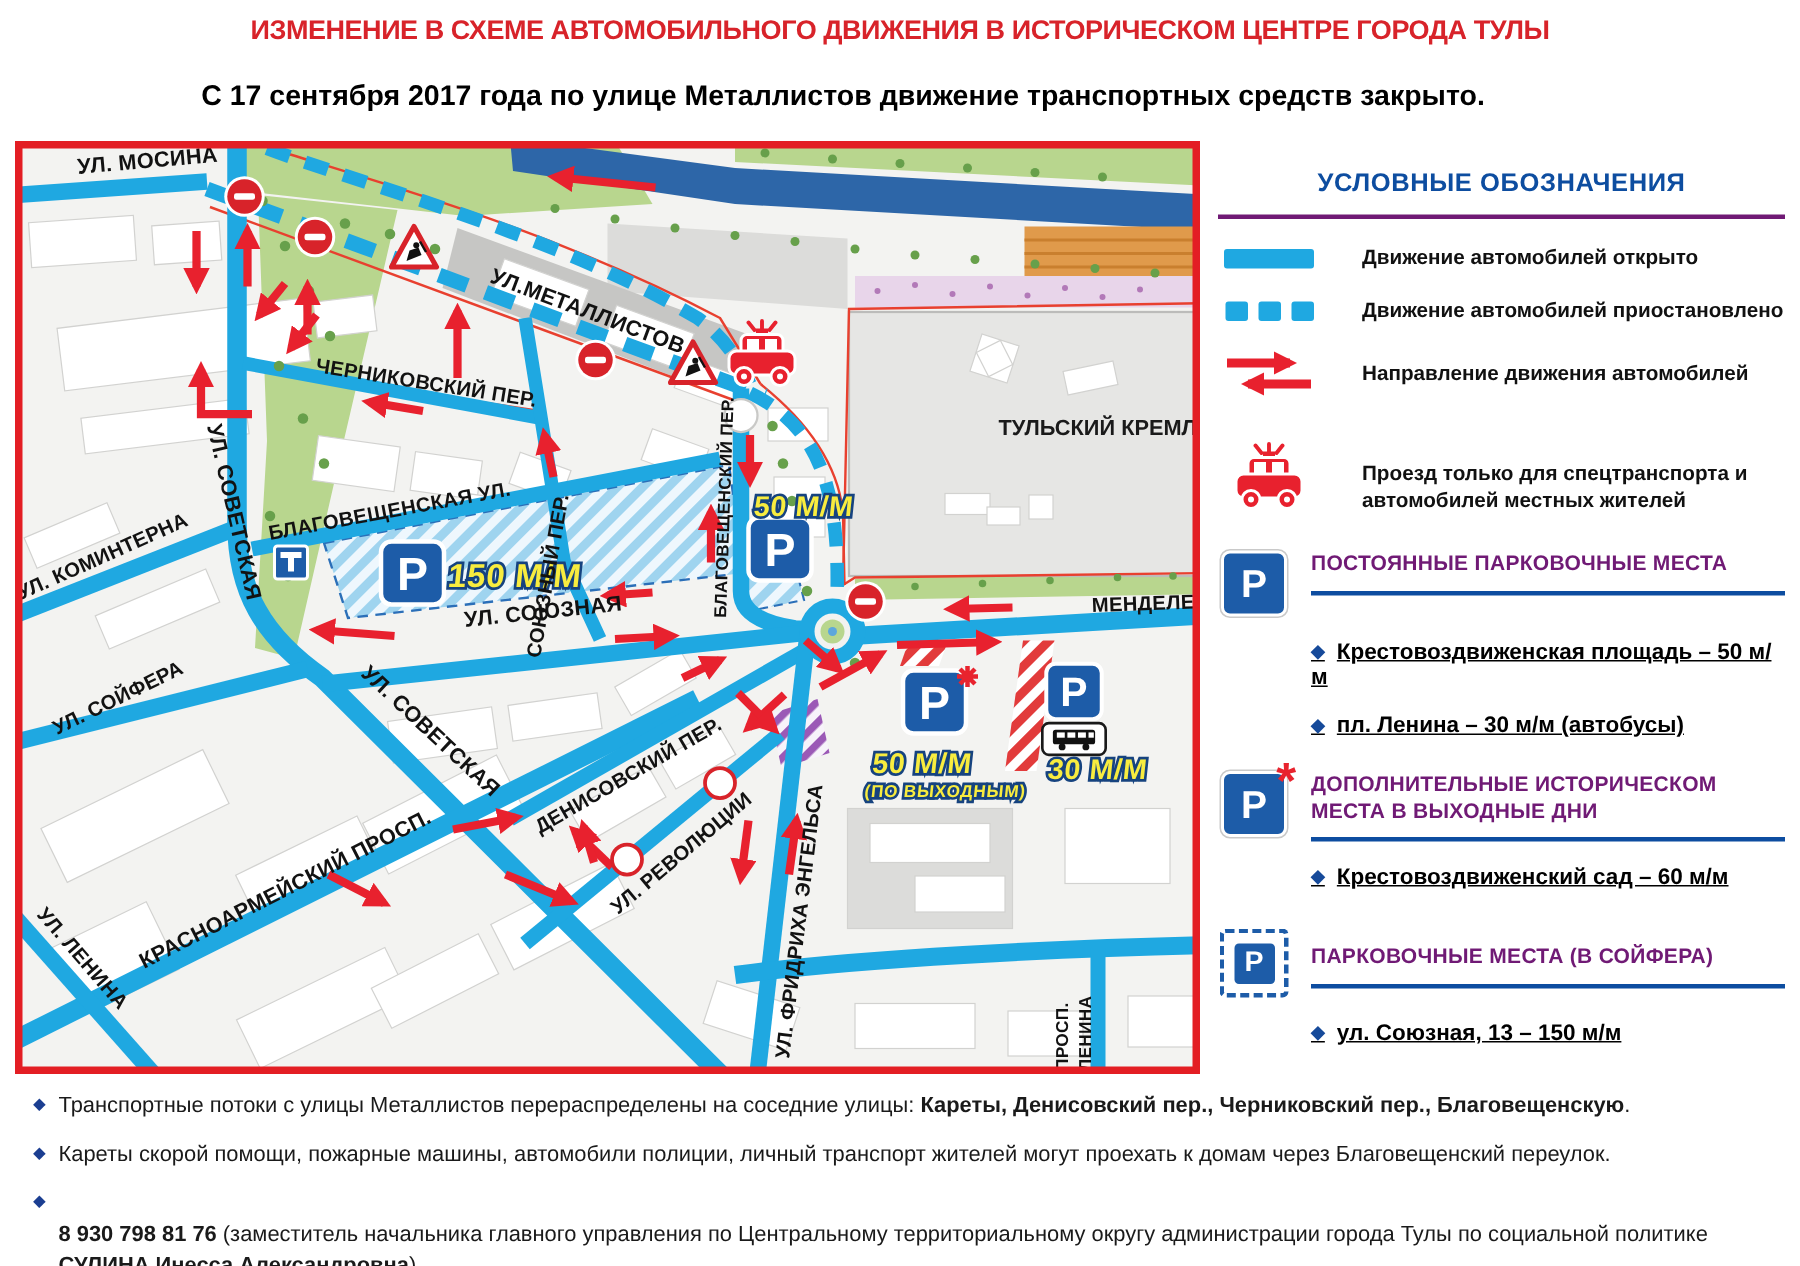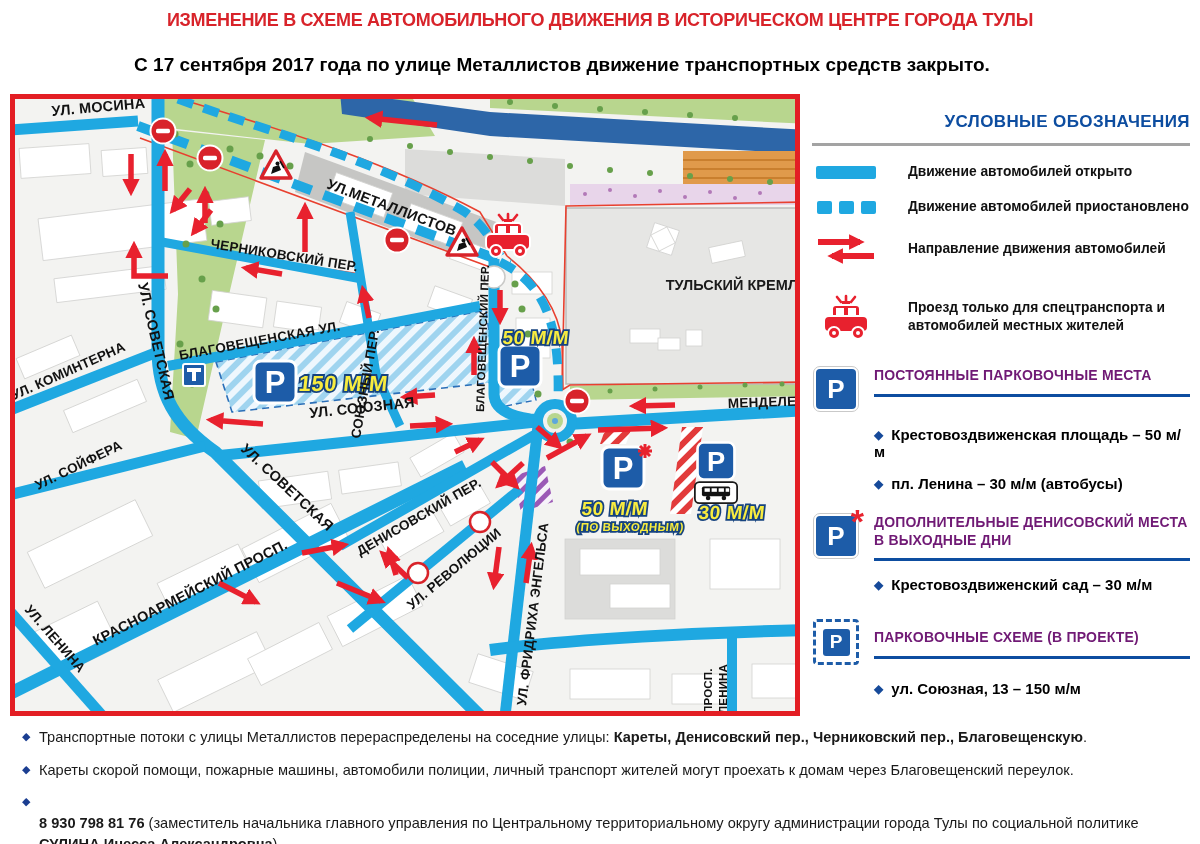--- a/index.html
+++ b/index.html
@@ -16,42 +16,42 @@
   .arealabel{font-weight:700;font-size:14.5px;fill:#1a1a1a;font-family:"Liberation Sans",sans-serif;}
   .ylbl{font-weight:800;fill:#f8ec3f;stroke:#16437f;stroke-width:3.6px;paint-order:stroke;
     font-family:"Liberation Sans",sans-serif;letter-spacing:.5px;}
   .street{stroke:#1fa8e1;fill:none;stroke-linecap:butt;}
   .arrow{stroke:#e8212e;stroke-width:5.5;fill:none;}
   .bld{fill:#fff;stroke:#d2d2d0;stroke-width:.8;}
   .tree{fill:#67a04b;}
   .redline{stroke:#e8402f;stroke-width:1.6;fill:none;}
 
   .sidebar{position:absolute;left:812px;top:112px;width:378px;}
-  .legend-title{font-size:17px;font-weight:800;color:#0d4da0;text-align:right;letter-spacing:.4px;
-    border-bottom:3px solid #a3a3a3;padding-bottom:11px;}
+  .legend-title{font-size:17px;font-weight:800;color:#0d4da0;text-align:center;letter-spacing:.4px;
+    border-bottom:3px solid #701a75;padding-bottom:11px;}
   .lrow{display:flex;align-items:center;gap:28px;margin:17px 0;}
   .lrow .ic{flex:0 0 68px;display:flex;justify-content:center;align-items:center;}
   .lrow .lbl{font-weight:700;font-size:13.8px;color:#111;line-height:1.32;}
   .sw-solid{width:60px;height:13px;background:#1fa8e1;border-radius:2px;}
   .sw-dash{display:flex;gap:7px;}
   .sw-dash i{width:15px;height:13px;background:#1fa8e1;border-radius:2px;}
   .psec{display:flex;gap:14px;align-items:flex-start;margin-top:26px;}
   .pic{flex:0 0 48px;display:flex;justify-content:center;position:relative;}
   .pbox{width:40px;height:40px;background:#1d5ca8;border:2px solid #fff;outline:1px solid #c9c9c9;
     border-radius:6px;color:#fff;font-weight:800;font-size:26px;display:flex;align-items:center;
     justify-content:center;}
   .pstar{position:absolute;top:-12px;right:-4px;color:#e8232e;font-size:34px;font-weight:800;}
   .pdash{width:40px;height:40px;border:3px dashed #1d5ca8;border-radius:4px;display:flex;
     align-items:center;justify-content:center;background:#fff;}
   .pdash .inner{width:27px;height:27px;background:#1d5ca8;border-radius:3px;color:#fff;
     font-weight:800;font-size:19px;display:flex;align-items:center;justify-content:center;}
   .ptitle{flex:1;text-align:left;color:#701a75;font-weight:800;font-size:14px;line-height:1.25;
     border-bottom:3px solid #0d4da0;padding-bottom:9px;letter-spacing:.2px;}
   .pitems{margin:4px 0 0 62px;}
-  .pitem{font-weight:700;font-size:15px;color:#000;margin:15px 0;}
+  .pitem{font-weight:700;font-size:15px;color:#000;margin:15px 0;text-decoration:underline;}
   .diam{color:#164a9a;margin-right:8px;font-size:12px;vertical-align:1px;}
   .notes{position:absolute;left:22px;top:727px;width:1168px;}
   .note{position:relative;padding-left:17px;margin-bottom:12px;font-size:14.6px;color:#1a1a1a;
     line-height:1.42;}
   .note .nd{position:absolute;left:0;top:2px;color:#1b3e91;font-size:11px;}
   .b{font-weight:800;}
 </style>
 </head>
 <body>
 
@@ -407,21 +407,21 @@
             <marker id="ah2" viewBox="0 0 10 10" refX="7" refY="5" markerWidth="2.6" markerHeight="2.6" orient="auto-start-reverse">
               <path d="M0,0 L10,5 L0,10 Z" fill="#e8212e"></path>
             </marker>
           </defs>
         <path d="M4,9 L46,9" stroke="#e8212e" stroke-width="6" marker-end="url(#ah2)"></path>
         <path d="M60,23 L18,23" stroke="#e8212e" stroke-width="6" marker-end="url(#ah2)"></path>
       </svg>
     </span>
     <span class="lbl">Направление движения автомобилей</span>
   </div>
-  <div class="lrow" style="margin-top:26px;">
+  <div class="lrow" style="margin-top:26px;align-items:flex-end;">
     <span class="ic">
       <svg width="56" height="52" viewBox="-28 -28 56 52">
           <use href="#car"></use>
         </svg>
     </span>
     <span class="lbl" style="max-width:272px;">Проезд только для спецтранспорта и автомобилей местных жителей</span>
   </div>
 
   <div class="psec" style="margin-top:24px;">
     <span class="pic">
@@ -432,33 +432,33 @@
   <div class="pitems">
     <div class="pitem"><span class="diam">◆</span><span>Крестовоздвиженская площадь – 50 м/м</span></div>
     <div class="pitem"><span class="diam">◆</span><span>пл. Ленина – 30 м/м (автобусы)</span></div>
   </div>
 
   <div class="psec" style="margin-top:22px;">
     <span class="pic">
       <span class="pbox">P</span>
       <span class="pstar">*</span>
     </span>
-    <span class="ptitle">ДОПОЛНИТЕЛЬНЫЕ ДЕНИСОВСКИЙ МЕСТА В ВЫХОДНЫЕ ДНИ</span>
+    <span class="ptitle">ДОПОЛНИТЕЛЬНЫЕ ИСТОРИЧЕСКОМ МЕСТА В ВЫХОДНЫЕ ДНИ</span>
   </div>
   <div class="pitems">
-    <div class="pitem"><span class="diam">◆</span><span>Крестовоздвиженский сад – 30 м/м</span></div>
+    <div class="pitem"><span class="diam">◆</span><span>Крестовоздвиженский сад – 60 м/м</span></div>
   </div>
 
   <div class="psec" style="margin-top:26px;">
     <span class="pic">
       <span class="pdash">
           <span class="inner">P</span>
         </span>
     </span>
-    <span class="ptitle" style="padding-top:10px;">ПАРКОВОЧНЫЕ СХЕМЕ (В ПРОЕКТЕ)</span>
+    <span class="ptitle" style="padding-top:10px;">ПАРКОВОЧНЫЕ МЕСТА (В СОЙФЕРА)</span>
   </div>
   <div class="pitems">
     <div class="pitem"><span class="diam">◆</span><span>ул. Союзная, 13 – 150 м/м</span></div>
   </div>
 </div>
 
 <div class="notes">
   <div class="note">
     <span class="nd">◆</span><span>Транспортные потоки с улицы Металлистов перераспределены на соседние улицы: </span><span class="b">Кареты, Денисовский пер., Черниковский пер., Благовещенскую</span><span>.</span>
   </div>

